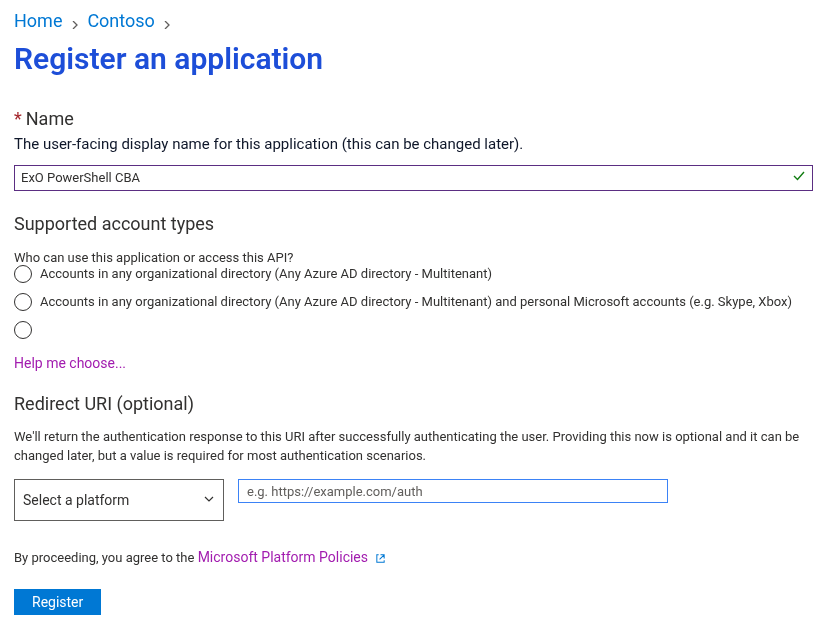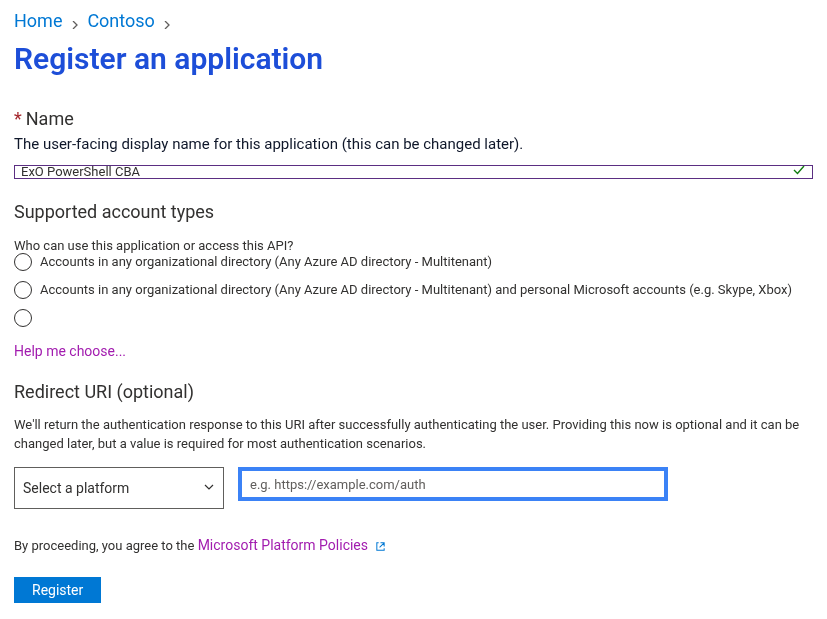--- a/index.html
+++ b/index.html
@@ -41,21 +41,21 @@
     .field-desc {
       font-size: 15px;
       color: #0f172a;
       margin-bottom: 12px;
     }
     .text-input-wrap {
       position: relative;
       display: flex;
       align-items: center;
       border: 1px solid #5b2e82;
-      height: 14px;
+      height: 26px;
       padding: 0 6px;
       margin-bottom: 22px;
     }
     .text-input {
       flex: 1;
       border: none;
       outline: none;
       font-size: 13px;
       font-family: inherit;
       color: #323130;
@@ -116,22 +116,22 @@
       display: flex;
       align-items: center;
       justify-content: space-between;
       padding: 0 8px;
       cursor: pointer;
       background: #fff;
     }
     .platform-select .chev { color: #323130; }
     .uri-input {
       width: 430px;
-      height: 34px;
-      border: 4px solid #3b82f6;
+      height: 24px;
+      border: 1px solid #3b82f6;
       padding: 0 8px;
       font-size: 13px;
       font-family: inherit;
       color: #323130;
       outline: none;
     }
     .uri-input::placeholder { color: #605e5c; }
     .agree-row {
       font-size: 13px;
       color: #0078d4;

